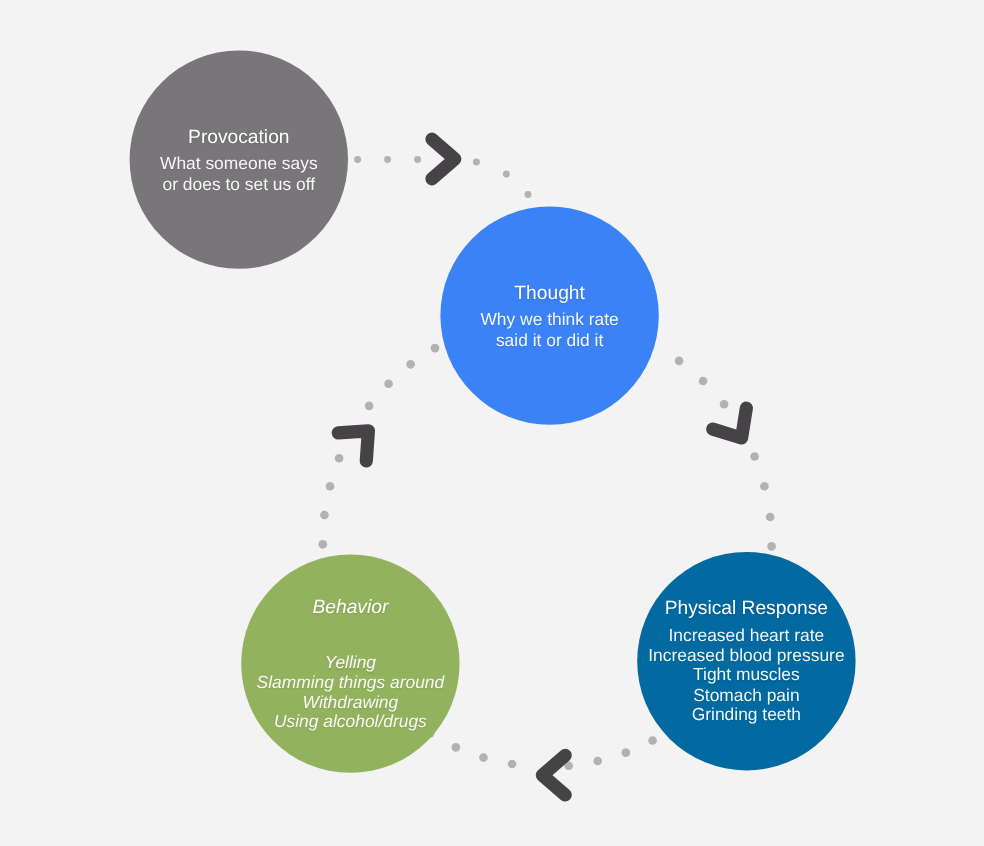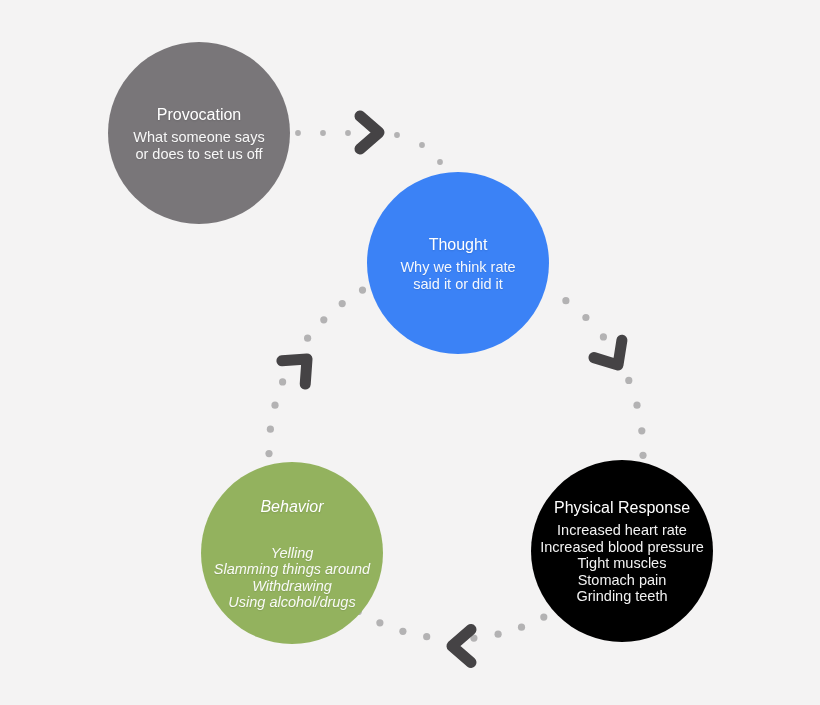--- a/index.html
+++ b/index.html
@@ -110,21 +110,21 @@
   </div>
 
   <div class="circle" id="c-behavior" style="background: rgb(147, 178, 94); font-style: italic;">
     <div class="circle-title">Behavior</div>
     <div class="circle-body">Yelling
 Slamming things around
 Withdrawing
 Using alcohol/drugs</div>
   </div>
 
-  <div class="circle" id="c-physical" style="background: #000000;">
+  <div class="circle" id="c-physical" style="background: #0369a1;">
     <div class="circle-title">Physical Response</div>
     <div class="circle-body">Increased heart rate
 Increased blood pressure
 Tight muscles
 Stomach pain
 Grinding teeth</div>
   </div>
 
 </div>
 

